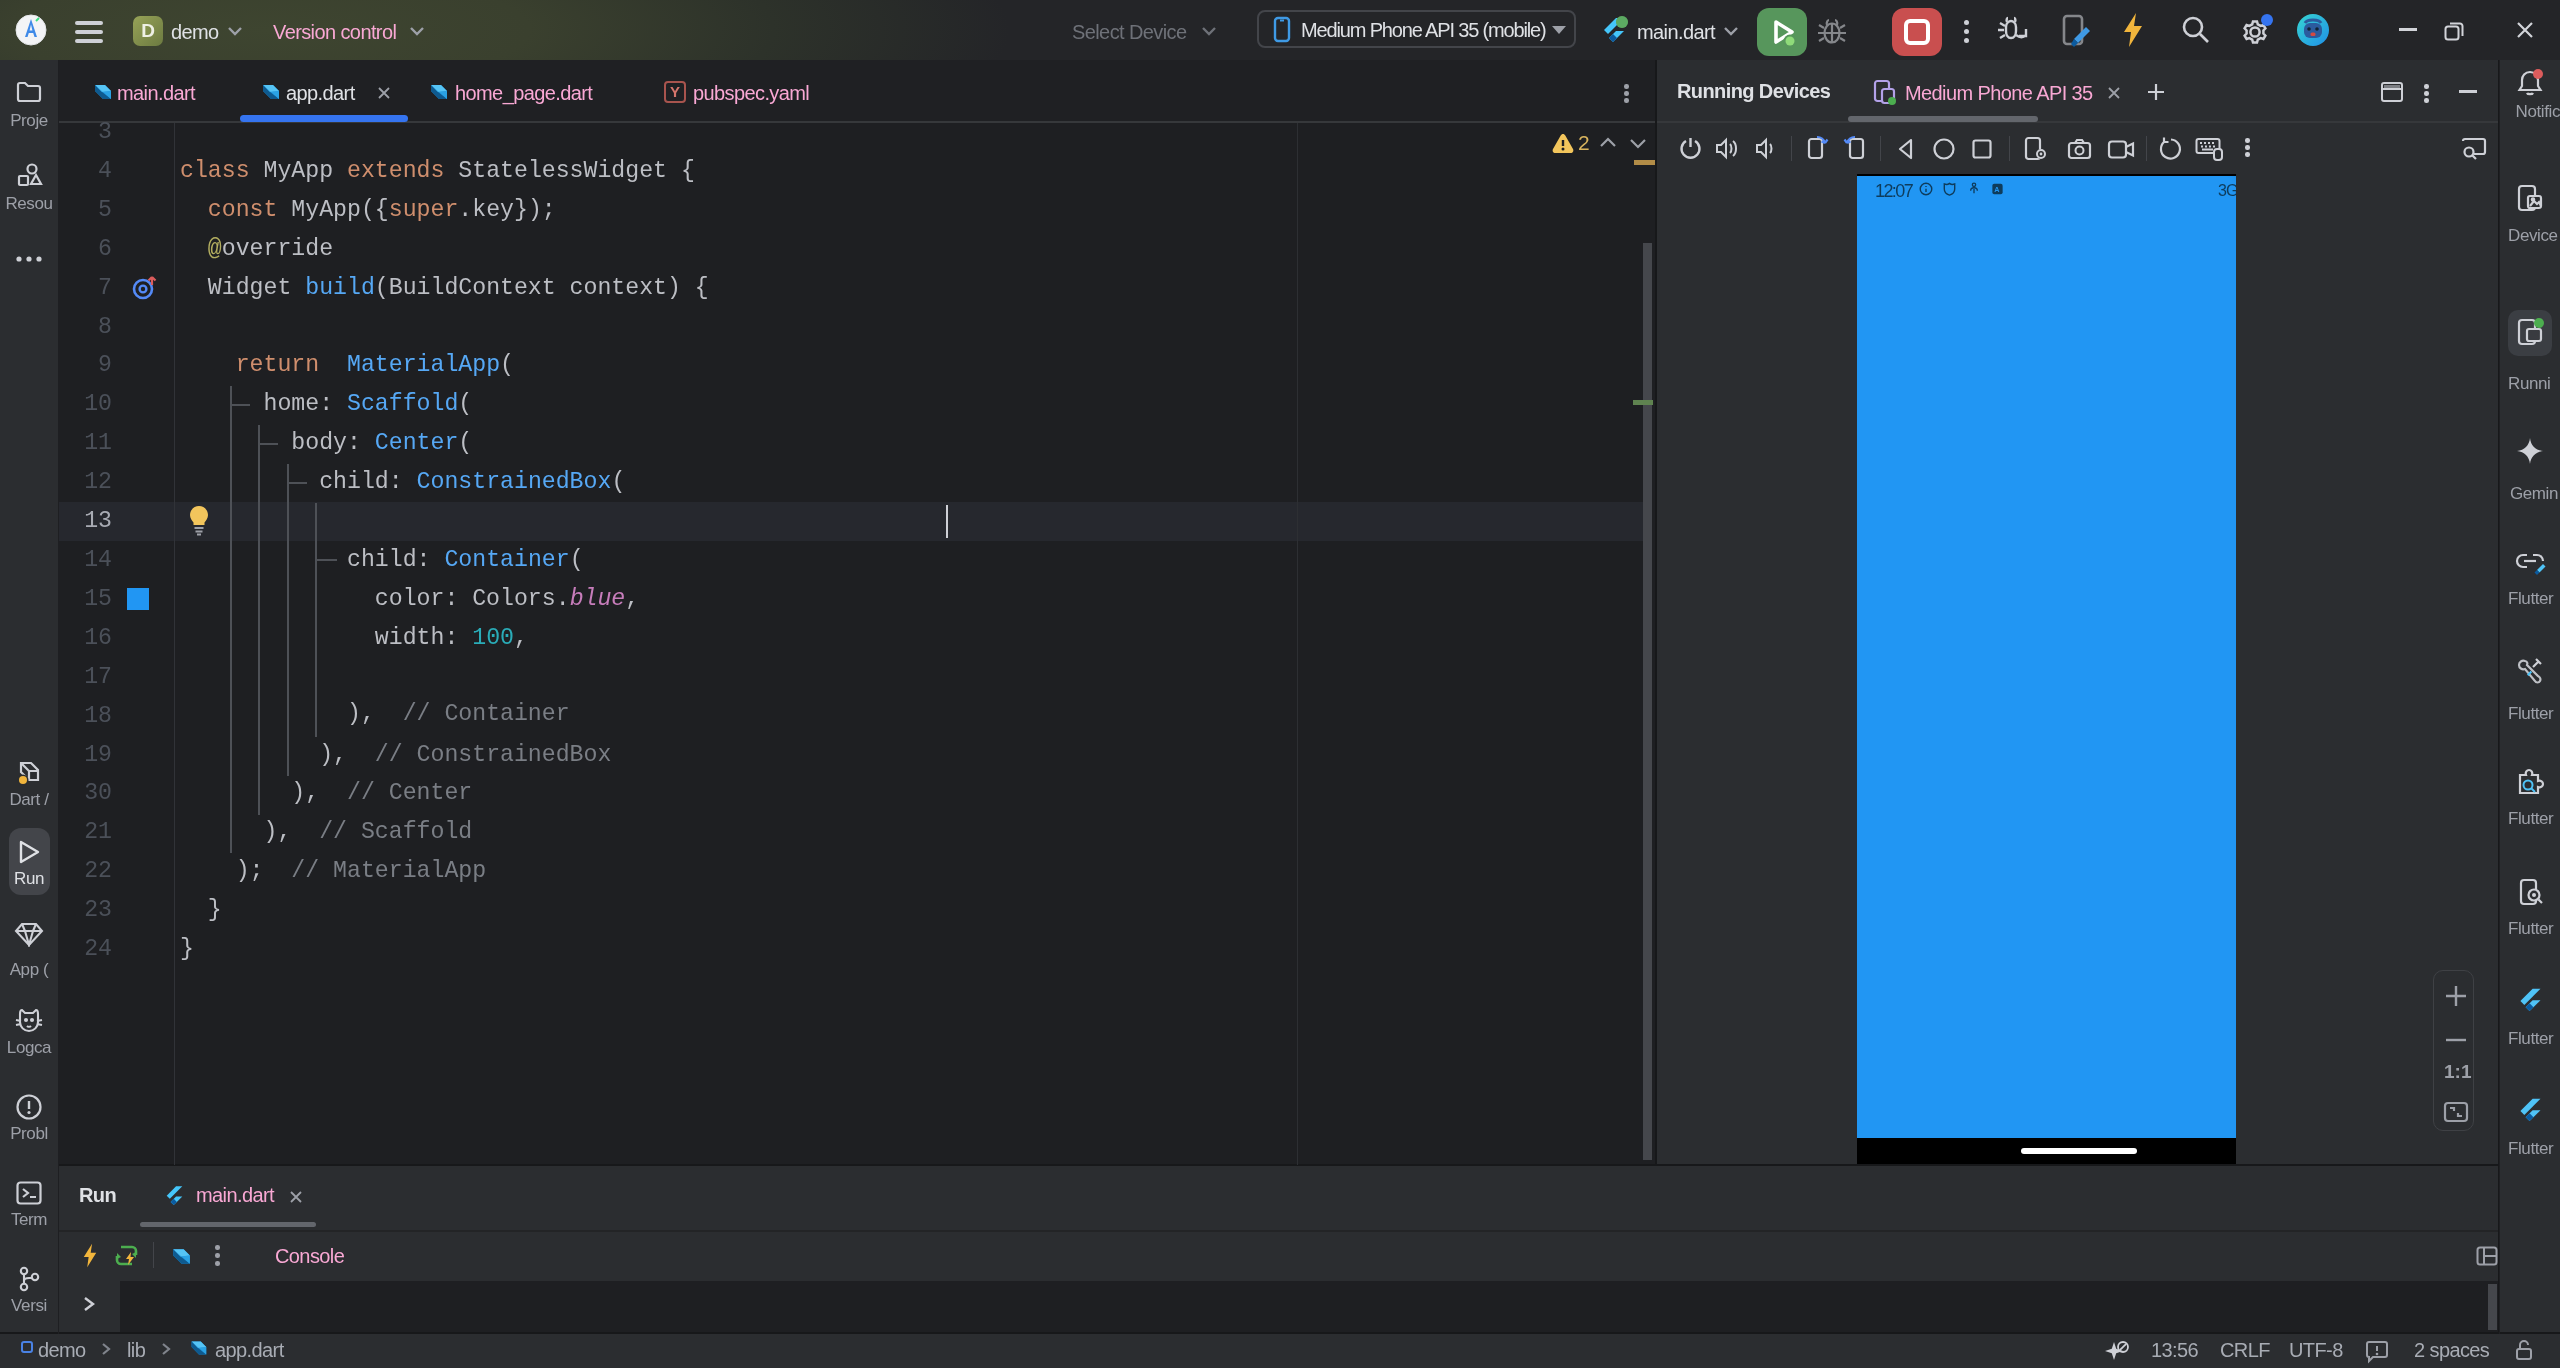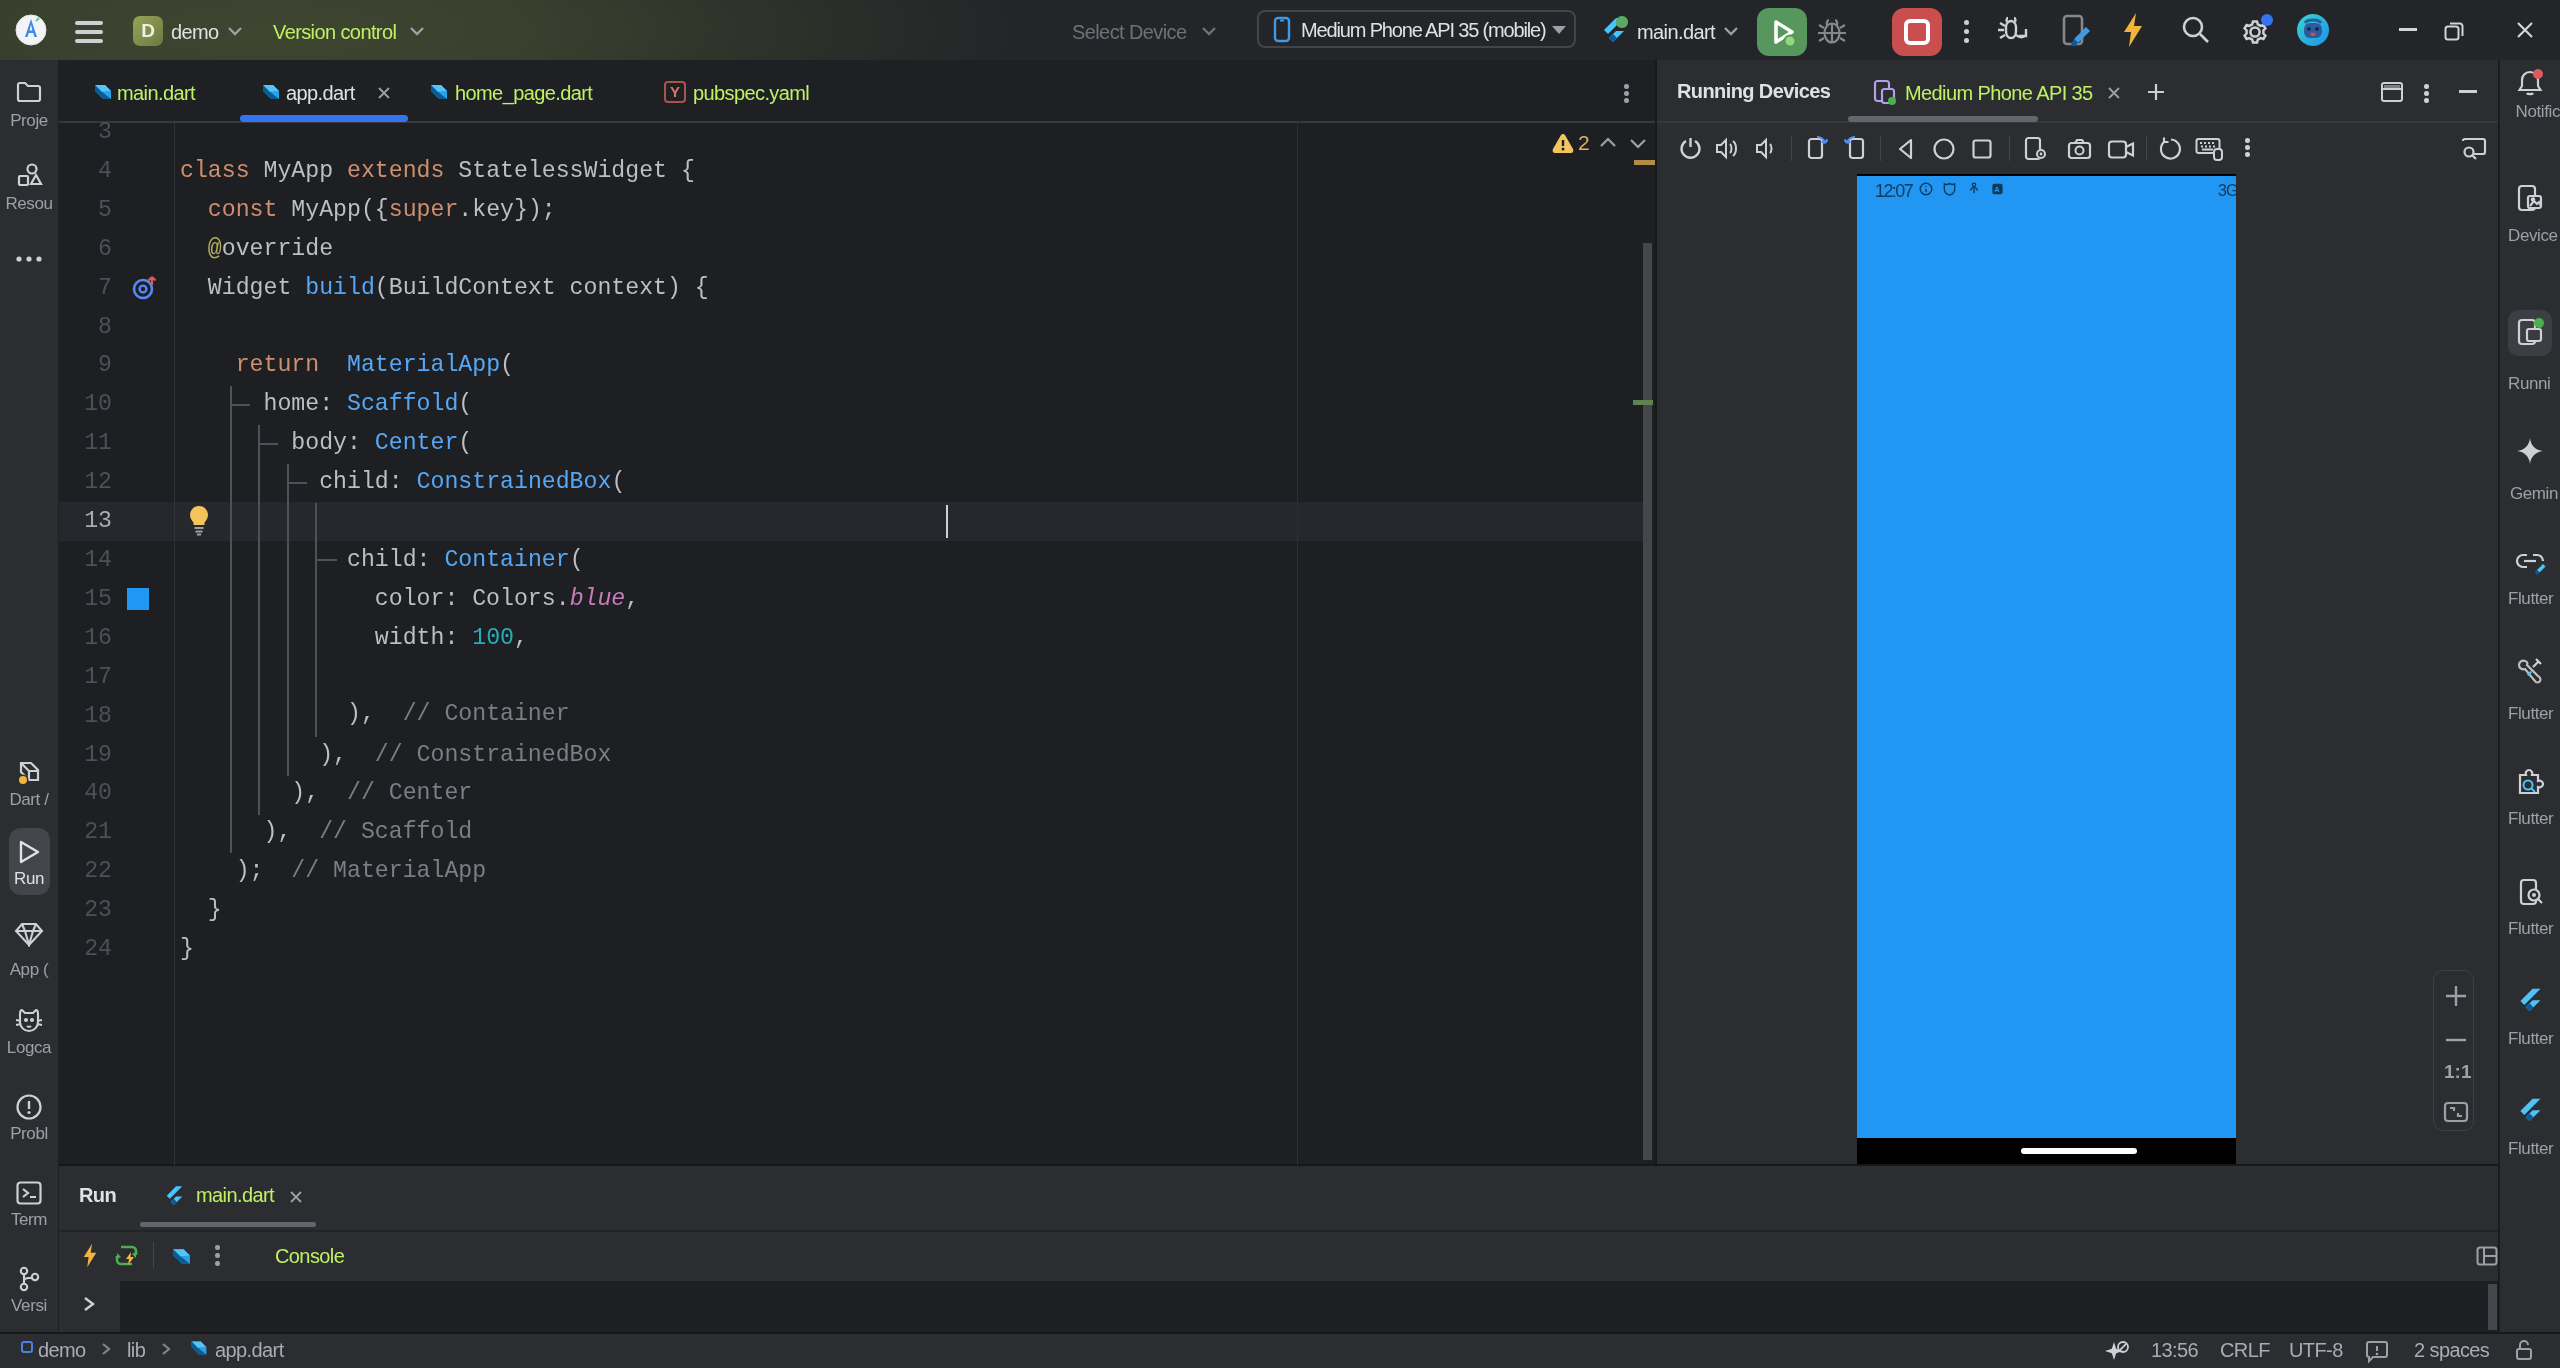--- a/index.html
+++ b/index.html
@@ -1,19 +1,19 @@
 <!DOCTYPE html>
 <html><head><meta charset="utf-8">
 <style>
 *{margin:0;padding:0;box-sizing:border-box}
 html,body{width:2560px;height:1368px;overflow:hidden;background:#1e1f22}
 #w{position:relative;width:2560px;height:1368px;font-family:"Liberation Sans",sans-serif}
 .ab{position:absolute}
 .t{font-size:20px;color:#dfe1e5;letter-spacing:-0.6px;white-space:pre}
-.td2{color:#bef264}
+.td2{color:#f9a8d4}
 .dim{color:#9da0a8}
 .code,.ln{font-family:"Liberation Mono",monospace;font-size:23.2px;line-height:39px;white-space:pre}
 .code{color:#bcbec4}
 .ln{color:#4b5059;text-align:right;width:54px}
 .k{color:#cf8e6d}
 .fn{color:#56a8f5}
 .an{color:#b3ae60}
 .tdo{color:#8fad3f;font-style:italic}
 .cm{color:#7a7e85}
 .num{color:#2aacb8}
@@ -281,21 +281,21 @@
 <div class="ab ln" style="left:58px;top:385px;color:#4b5059">10</div>
 <div class="ab ln" style="left:58px;top:424px;color:#4b5059">11</div>
 <div class="ab ln" style="left:58px;top:463px;color:#4b5059">12</div>
 <div class="ab ln" style="left:58px;top:502px;color:#a8abb3">13</div>
 <div class="ab ln" style="left:58px;top:541px;color:#4b5059">14</div>
 <div class="ab ln" style="left:58px;top:580px;color:#4b5059">15</div>
 <div class="ab ln" style="left:58px;top:619px;color:#4b5059">16</div>
 <div class="ab ln" style="left:58px;top:658px;color:#4b5059">17</div>
 <div class="ab ln" style="left:58px;top:697px;color:#4b5059">18</div>
 <div class="ab ln" style="left:58px;top:736px;color:#4b5059">19</div>
-<div class="ab ln" style="left:58px;top:774px;color:#4b5059">40</div>
+<div class="ab ln" style="left:58px;top:774px;color:#4b5059">30</div>
 <div class="ab ln" style="left:58px;top:813px;color:#4b5059">21</div>
 <div class="ab ln" style="left:58px;top:852px;color:#4b5059">22</div>
 <div class="ab ln" style="left:58px;top:891px;color:#4b5059">23</div>
 <div class="ab ln" style="left:58px;top:930px;color:#4b5059">24</div>
 <svg class="ab" style="left:130px;top:274px" width="30" height="28" viewBox="0 0 30 28">
 <circle cx="13" cy="15" r="9" fill="none" stroke="#548af7" stroke-width="2.6"></circle>
 <circle cx="13" cy="15" r="3.4" fill="none" stroke="#548af7" stroke-width="2.4"></circle>
 <path d="M22 11 L22 3 M22 3 L18.5 6.5 M22 3 L25.5 6.5" stroke="#db5c5c" stroke-width="2.2" fill="none"></path>
 </svg>
 <div class="ab" style="left:127px;top:588px;width:22px;height:22px;background:#2196f3"></div>

